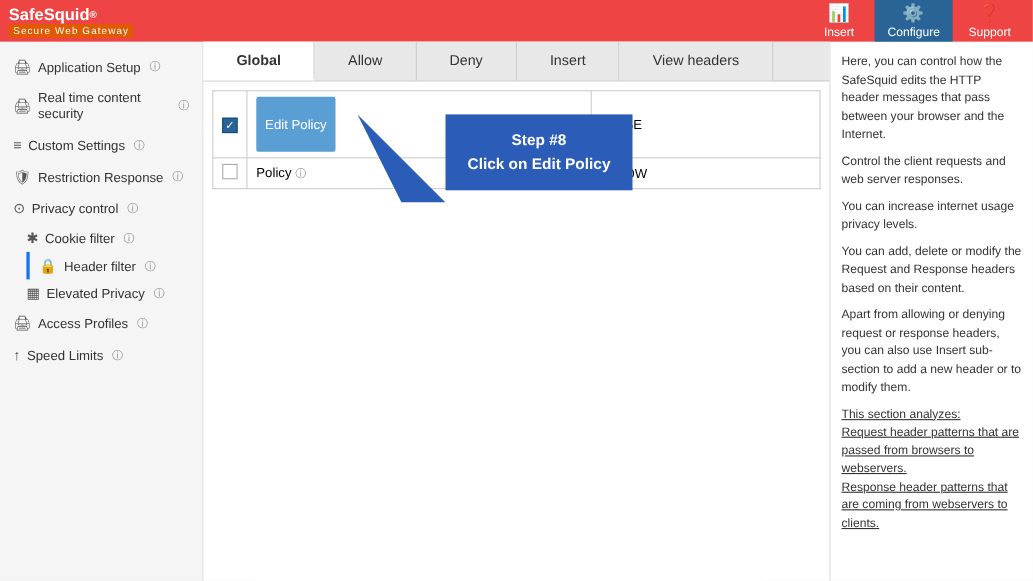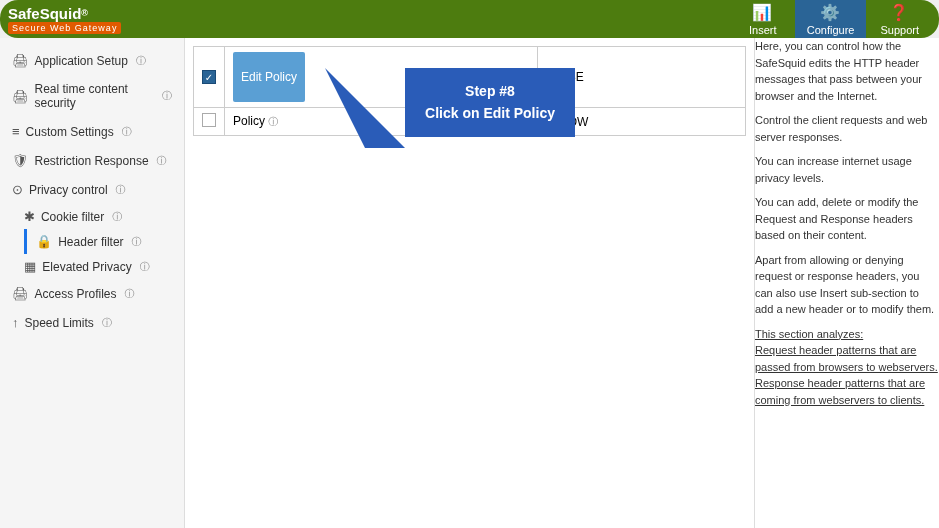--- a/index.html
+++ b/index.html
@@ -1,22 +1,21 @@
 <!DOCTYPE html>
 <html><head>
   <meta charset="utf-8">
   <style>
     * { margin: 0; padding: 0; box-sizing: border-box; }
     body { width: 939px; height: 528px; font-family: Arial, sans-serif; font-size: 12px; background: #f0f0f0; overflow: hidden; }
 
     
     #header {
-      display: flex; align-items: center; background: #4d7c0f; height: 38px;
+      display: flex; align-items: center; background: #ef4444; height: 38px;
       padding: 0 8px;
-      border-radius: 18px;
     }
     #logo-area {
       display: flex; align-items: center; gap: 4px; width: 180px;
     }
     #logo-subtitle {
       background: #e05a00; color: white; font-size: 9px; padding: 1px 4px;
       border-radius: 2px; letter-spacing: 1px; margin-top: 0; display: block;
     }
     #header-nav {
       display: flex; margin-left: auto; gap: 2px;
@@ -89,21 +88,21 @@
     }
     .callout-box {
       background: #2a5cb8; color: white; padding: 12px 20px;
       font-size: 14px; font-weight: bold; text-align: center;
       min-width: 170px; line-height: 1.6;
     }
 
     
     #info-panel {
       width: 185px; background: white; border-left: 1px solid #ddd;
-      font-size: 11px; color: #333; overflow-y: auto;
+      padding: 10px; font-size: 11px; color: #333; overflow-y: auto;
       flex-shrink: 0;
     }
     #info-panel p { margin-bottom: 8px; line-height: 1.5; }
   </style>
 </head>
 <body>
 
 <div id="header">
   <div id="logo-area">
     <div style="display:flex;flex-direction:column;align-items:flex-start;">
@@ -182,20 +181,27 @@
     </div>
     <div class="sidebar-item">
       <span class="sidebar-icon">↑</span>
       <span>Speed Limits</span>
       <span class="help-icon">ⓘ</span>
     </div>
   </div>
 
   <div id="content">
 
+    <div id="tab-bar">
+      <div class="tab active">Global</div>
+      <div class="tab">Allow</div>
+      <div class="tab">Deny</div>
+      <div class="tab">Insert</div>
+      <div class="tab">View headers</div>
+    </div>
 
     <div id="table-area">
       <table class="policy-table">
         <tbody>
           <tr>
             <td class="checkbox-cell">
               <div class="checked-box">✓</div>
             </td>
             <td>
               <button class="edit-policy-btn">Edit Policy</button>

